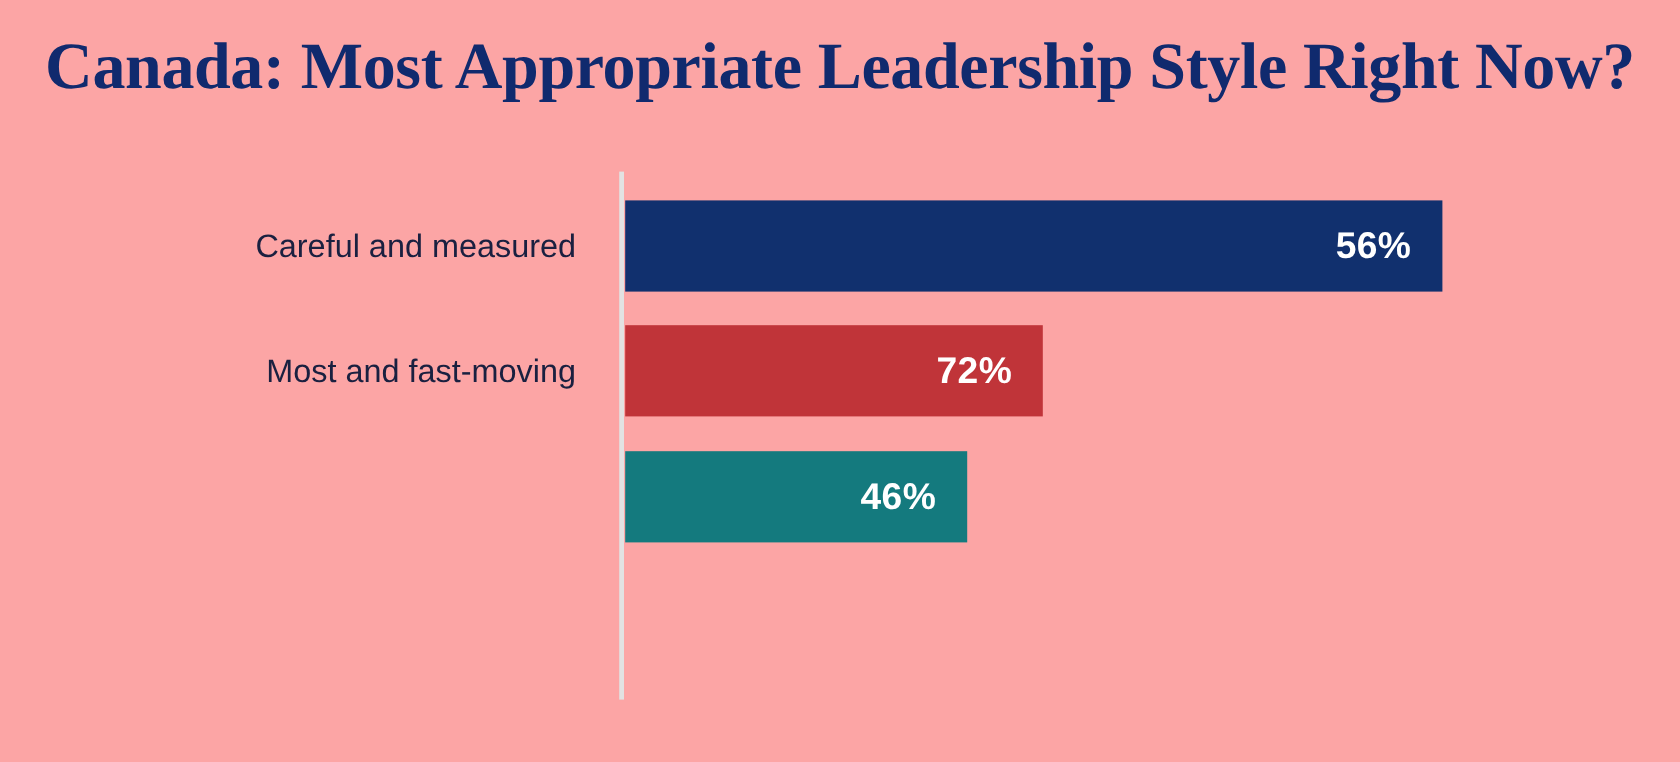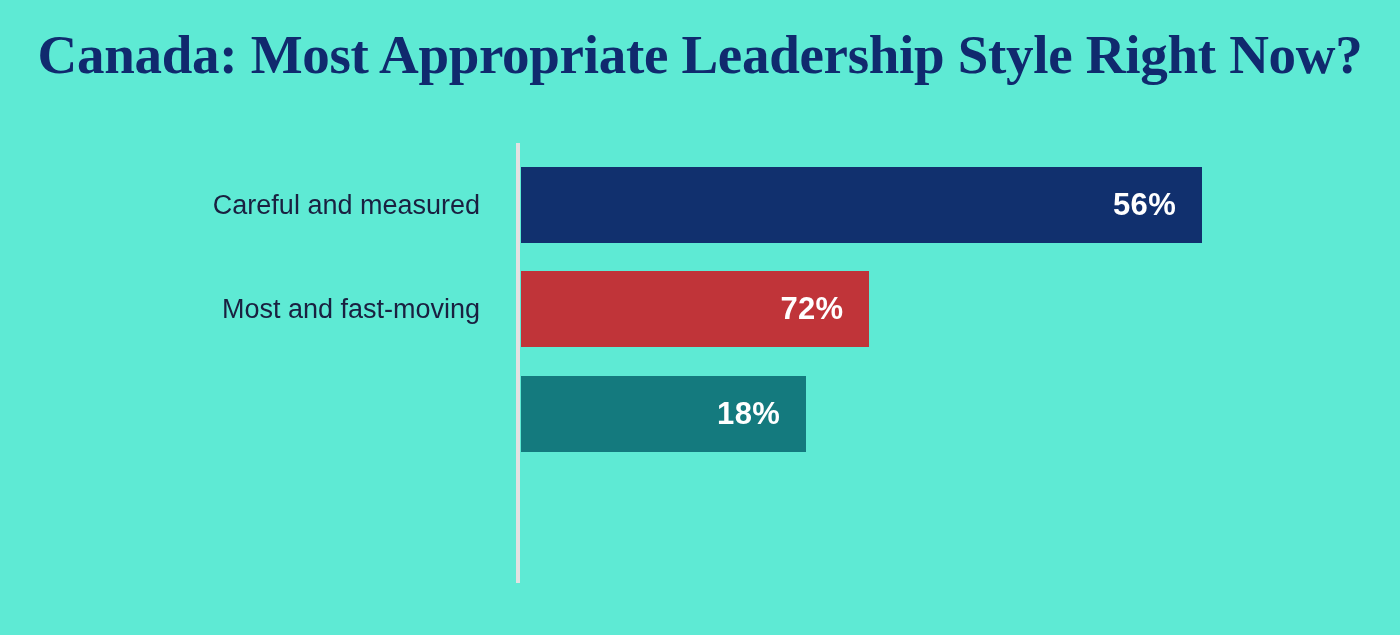--- a/index.html
+++ b/index.html
@@ -88,21 +88,21 @@
     font-size: 31px;
     font-weight: bold;
     color: #ffffff;
     white-space: nowrap;
     letter-spacing: 0.3px;
   }
 </style>
 </head>
 <body>
 
-<div class="slide" style="background: #5eead4;">
+<div class="slide" style="background: #fca5a5;">
 
   <div class="chart-title" style="color: rgb(16, 42, 110);">Canada: Most Appropriate Leadership Style Right Now?</div>
 
   <div class="plot">
 
     <div class="axis-line" style="background: rgb(226, 226, 226);"></div>
 
     <div class="bar-row" style="top:167px;">
       <div class="cat-label" style="color: rgb(26, 32, 64);">Careful and measured</div>
       <div class="bar" style="width: 681px; background: rgb(17, 48, 110);">
@@ -112,19 +112,19 @@
 
     <div class="bar-row" style="top:271px;">
       <div class="cat-label" style="color: rgb(26, 32, 64);">Most and fast-moving</div>
       <div class="bar" style="width: 348.419px; background: rgb(192, 52, 57);">
         <div class="bar-value" style="color: rgb(255, 255, 255);">72%</div>
       </div>
     </div>
 
     <div class="bar-row" style="top:376px;">
       <div class="bar" style="width: 285.07px; background: rgb(20, 122, 126);">
-        <div class="bar-value" style="color: rgb(255, 255, 255);">18%</div>
+        <div class="bar-value" style="color: rgb(255, 255, 255);">46%</div>
       </div>
     </div>
 
 
   </div>
 </div>
 
 </body></html>

